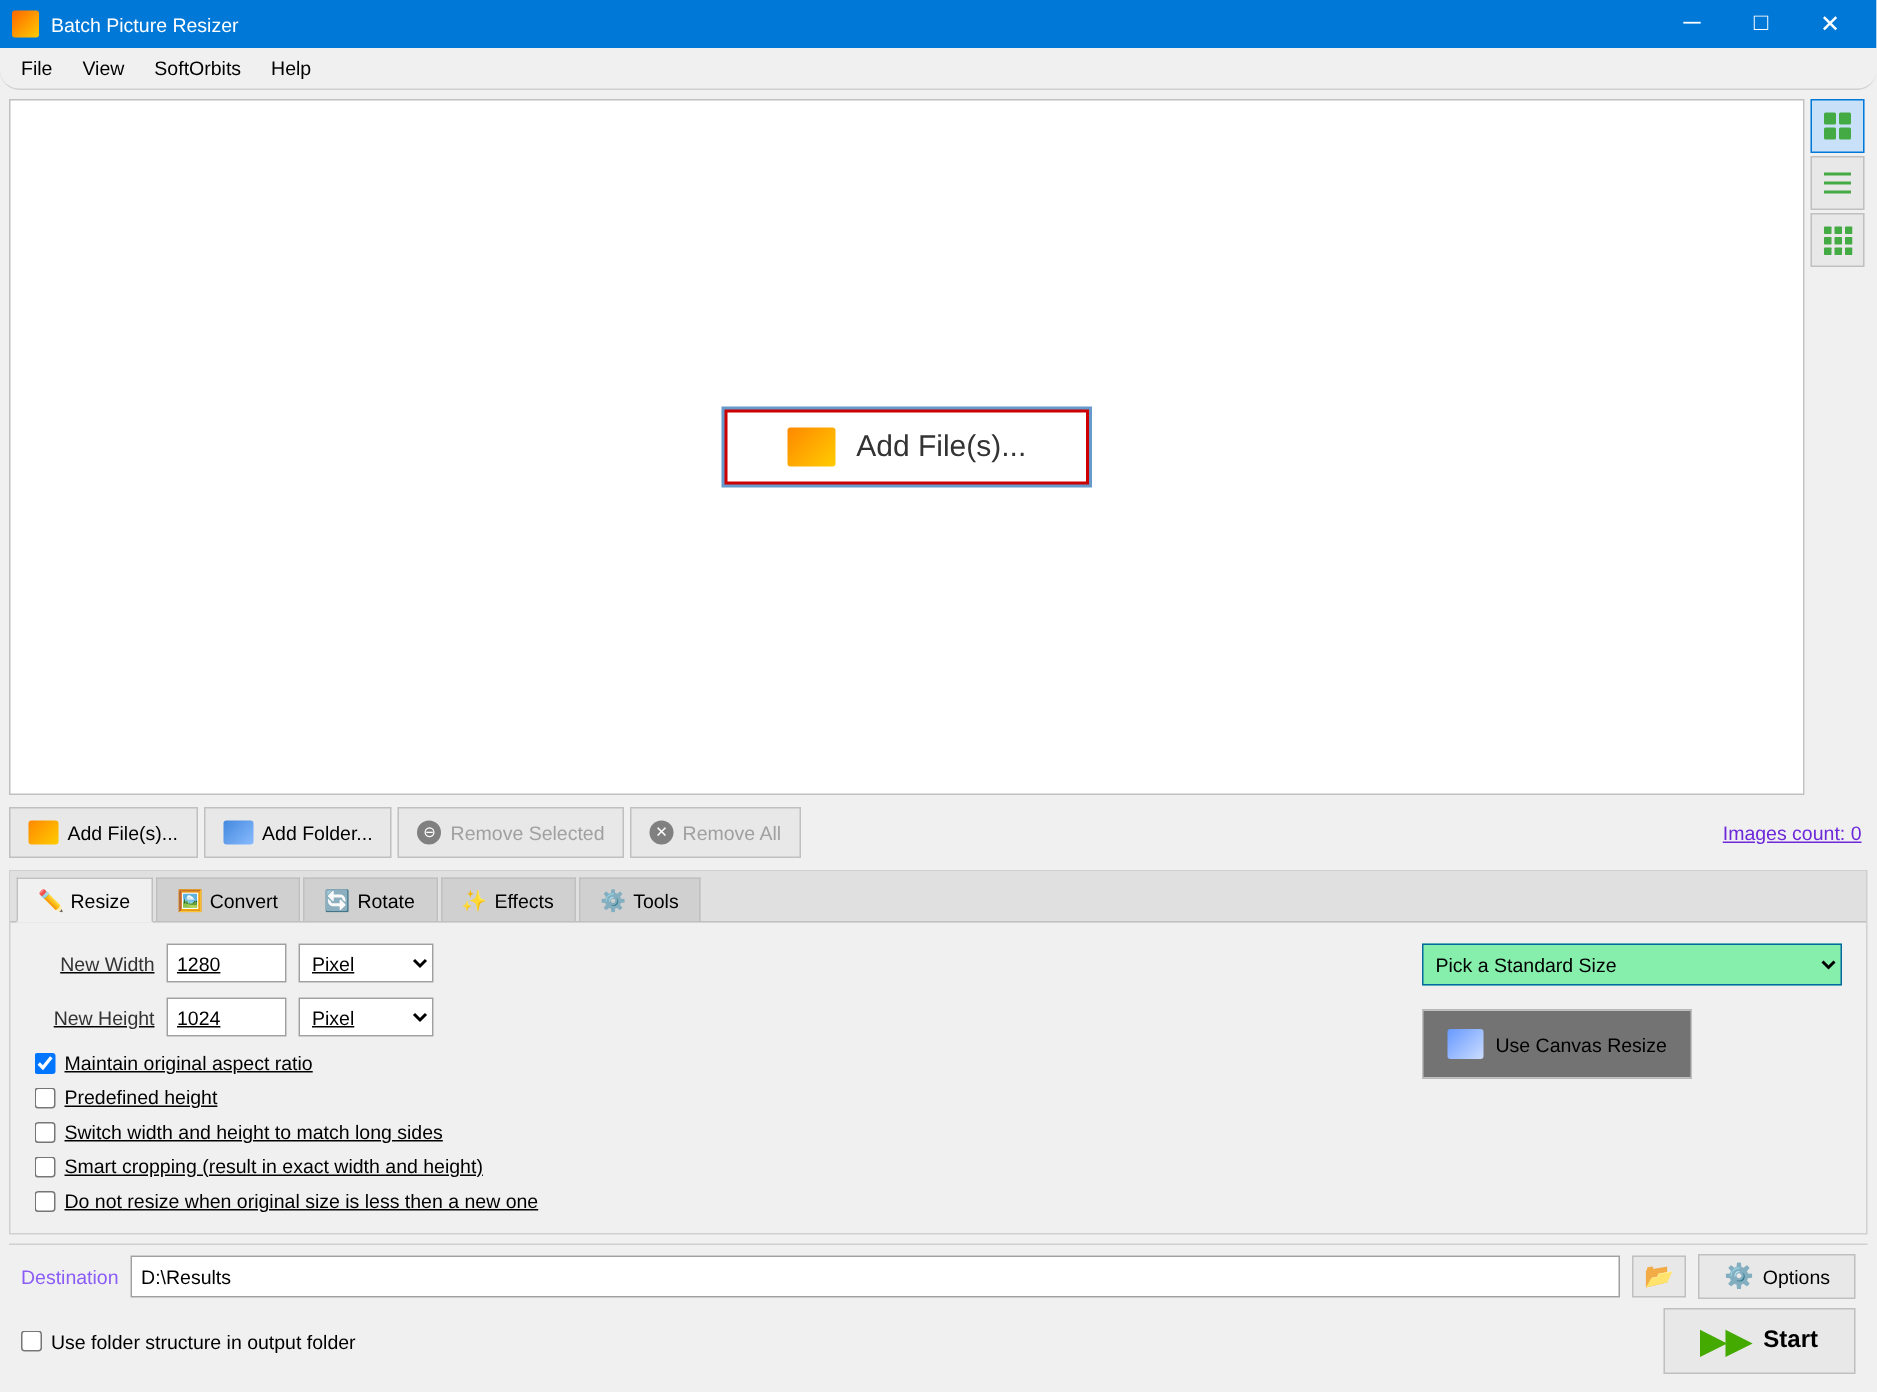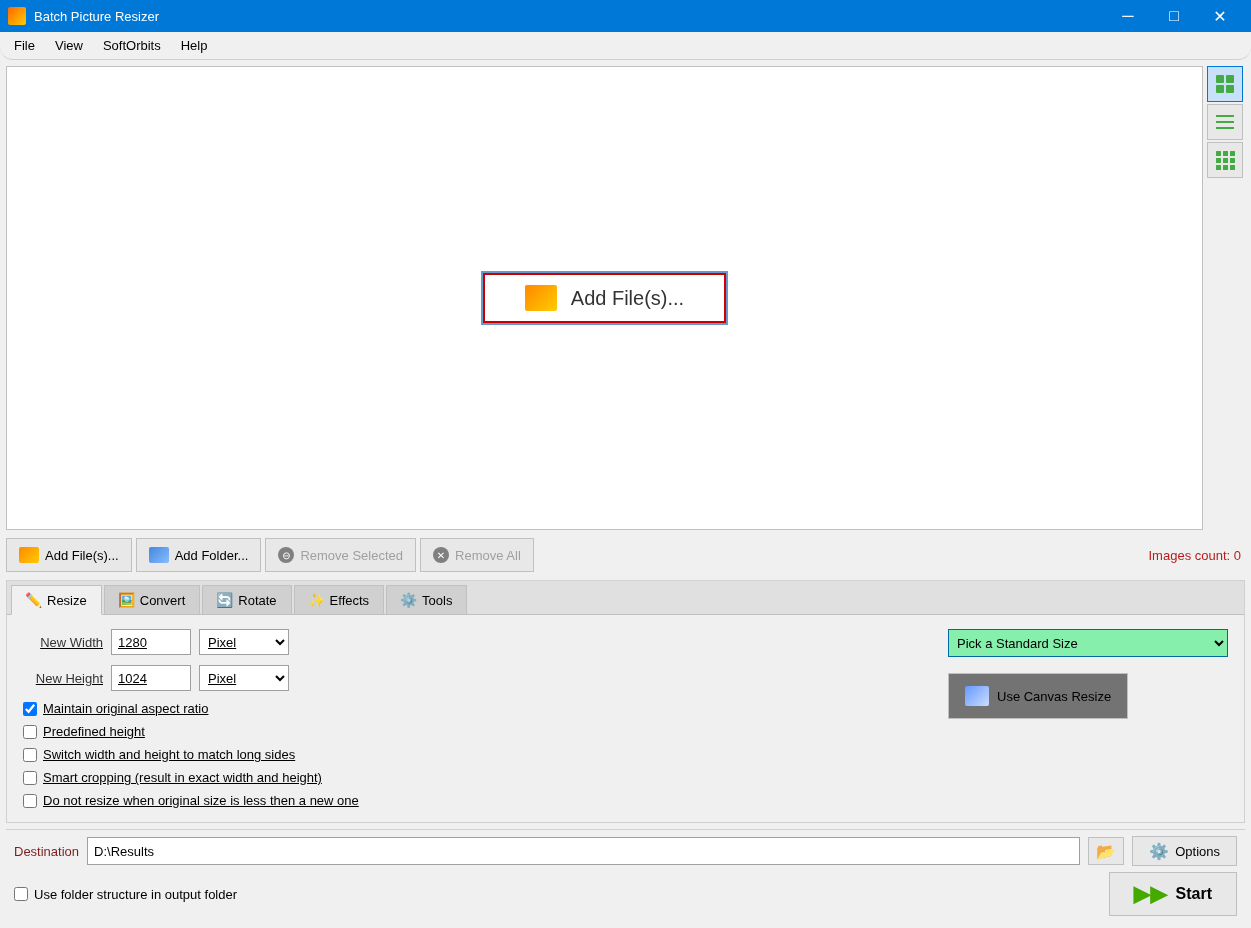--- a/index.html
+++ b/index.html
@@ -139,22 +139,23 @@
       width: 16px; height: 16px;
       background: #808080;
       border-radius: 50%;
       display: flex; align-items: center; justify-content: center;
       color: white; font-size: 10px;
     }
 
     .images-count {
       margin-left: auto;
       font-size: 13px;
-      color: #b91c1c;
+      color: #6d28d9;
       padding-right: 4px;
+      text-decoration: underline;
     }
 
     
     .bottom-panel {
       background: #f0f0f0;
       border: 1px solid #d0d0d0;
     }
 
     
     .tabs {
@@ -267,21 +268,21 @@
       padding: 6px 8px;
       display: flex;
       flex-direction: column;
       gap: 6px;
     }
     .destination-row {
       display: flex;
       align-items: center;
       gap: 8px;
     }
-    .destination-label { font-size: 13px; color: #7f1d1d; }
+    .destination-label { font-size: 13px; color: #8b5cf6; }
     .destination-input {
       flex: 1;
       height: 28px;
       border: 1px solid #a0a0a0;
       padding: 2px 6px;
       font-size: 13px;
       background: white;
     }
     .dest-browse-btn {
       width: 36px; height: 28px;

